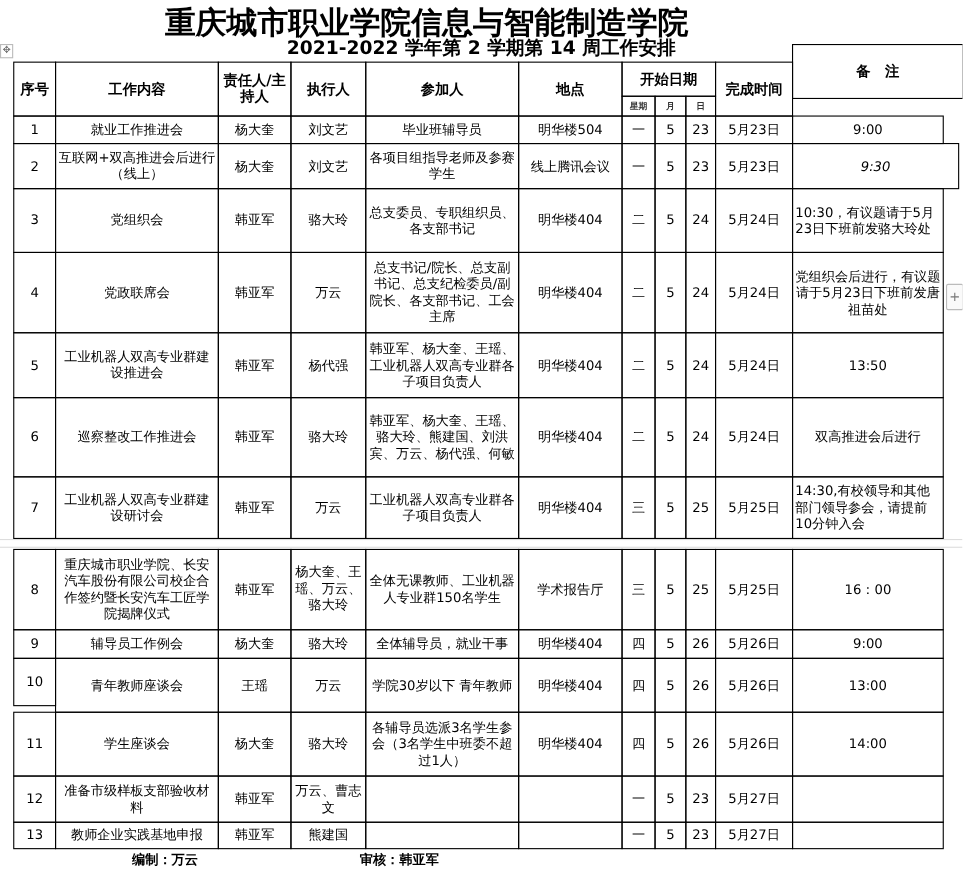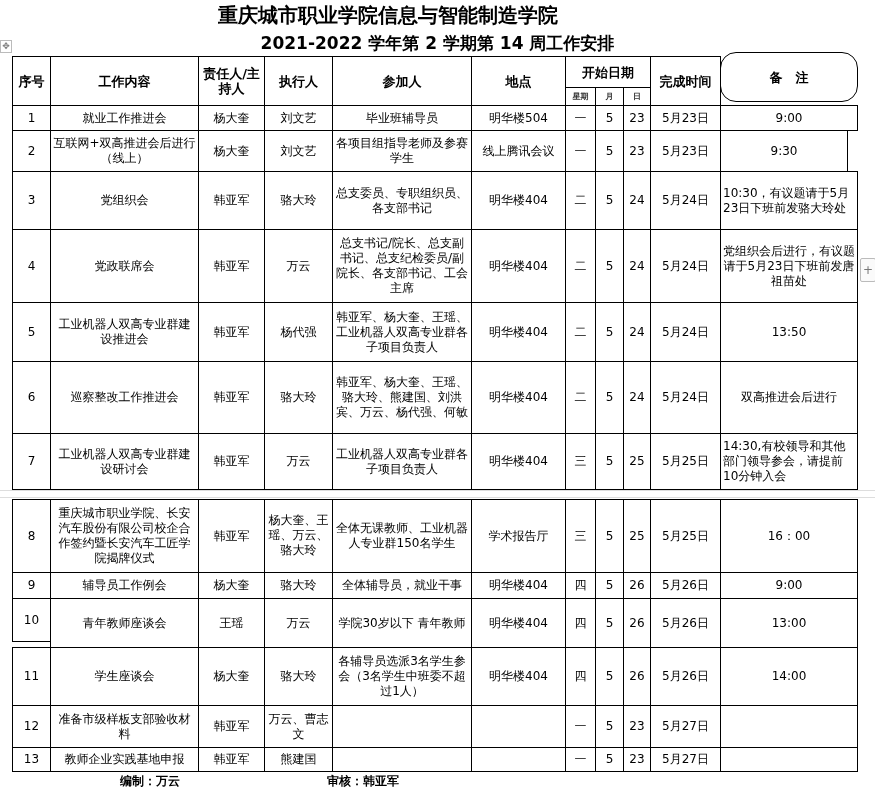--- a/index.html
+++ b/index.html
@@ -1,19 +1,19 @@
 <!DOCTYPE html>
 <html><head>
 <meta charset="utf-8">
 <style>
   html, body { margin:0; padding:0; background:#ffffff; }
   body { width:875px; height:794px; position:relative; overflow:hidden;
          font-family:"DejaVu Sans", sans-serif; color:#000; }
   .title { position:absolute; left:0; width:776px; top:2px; text-align:center;
-           font-family:"DejaVu Sans", sans-serif; font-weight:bold; font-size:20px; letter-spacing:0px; }
+           font-family:"DejaVu Sans", sans-serif; font-weight:bold; font-size:28px; letter-spacing:0px; }
   .subtitle { position:absolute; left:0; width:875px; top:32px; text-align:center;
            font-weight:bold; font-size:17px; }
   .move-handle { position:absolute; left:0; top:40px; width:10px; height:11px; border:1px solid #bbb;
            font-size:9px; line-height:11px; text-align:center; color:#777; background:#fff; }
   .add-handle { position:absolute; left:860px; top:258px; width:14px; height:22px; border:1px solid #bbb;
            border-radius:2px; font-size:12px; line-height:22px; text-align:center; color:#777; background:#fafafa; }
   .cell { position:absolute; box-sizing:border-box; border:1px solid #000; display:flex; align-items:center;
           justify-content:center; text-align:center; font-size:12px; line-height:15px; overflow:hidden; padding:0 2px; }
   .hdr { font-weight:bold; font-size:13px; }
   .hdr-sm { font-weight:bold; font-size:8px; color:#333; }
@@ -35,21 +35,21 @@
     <div class="cell hdr" style="left: 50px; top: 56px; width: 149px; height: 50px;">工作内容</div>
     <div class="cell hdr" style="left: 198px; top: 56px; width: 67px; height: 50px;">责任人/主持人</div>
     <div class="cell hdr" style="left: 264px; top: 56px; width: 69px; height: 50px;">执行人</div>
     <div class="cell hdr" style="left: 332px; top: 56px; width: 140px; height: 50px;">参加人</div>
     <div class="cell hdr" style="left: 471px; top: 56px; width: 95px; height: 50px;">地点</div>
     <div class="cell hdr" style="left: 565px; top: 56px; width: 86px; height: 32px;">开始日期</div>
     <div class="cell hdr-sm" style="left: 565px; top: 87px; width: 31px; height: 19px;">星期</div>
     <div class="cell hdr-sm" style="left: 595px; top: 87px; width: 29px; height: 19px;">月</div>
     <div class="cell hdr-sm" style="left: 623px; top: 87px; width: 28px; height: 19px;">日</div>
     <div class="cell hdr" style="left: 650px; top: 56px; width: 71px; height: 50px;">完成时间</div>
-    <div class="cell hdr" style="left: 720px; top: 52px; width: 138px; height: 50px; border-radius: 16px;">备　注</div>
+    <div class="cell hdr" style="left: 720px; top: 40px; width: 156px; height: 50px;">备　注</div>
     <div class="cell " style="left: 12px; top: 105px; width: 39px; height: 26px;">1</div>
     <div class="cell " style="left: 50px; top: 105px; width: 149px; height: 26px;">就业工作推进会</div>
     <div class="cell " style="left: 198px; top: 105px; width: 67px; height: 26px;">杨大奎</div>
     <div class="cell " style="left: 264px; top: 105px; width: 69px; height: 26px;">刘文艺</div>
     <div class="cell " style="left: 332px; top: 105px; width: 140px; height: 26px;">毕业班辅导员</div>
     <div class="cell " style="left: 471px; top: 105px; width: 95px; height: 26px;">明华楼504</div>
     <div class="cell " style="left: 565px; top: 105px; width: 31px; height: 26px;">一</div>
     <div class="cell " style="left: 595px; top: 105px; width: 29px; height: 26px;">5</div>
     <div class="cell " style="left: 623px; top: 105px; width: 28px; height: 26px;">23</div>
     <div class="cell " style="left: 650px; top: 105px; width: 71px; height: 26px;">5月23日</div>
@@ -57,21 +57,21 @@
     <div class="cell " style="left: 12px; top: 130px; width: 39px; height: 42px;">2</div>
     <div class="cell " style="left: 50px; top: 130px; width: 149px; height: 42px;">互联网+双高推进会后进行（线上）</div>
     <div class="cell " style="left: 198px; top: 130px; width: 67px; height: 42px;">杨大奎</div>
     <div class="cell " style="left: 264px; top: 130px; width: 69px; height: 42px;">刘文艺</div>
     <div class="cell " style="left: 332px; top: 130px; width: 140px; height: 42px;">各项目组指导老师及参赛学生</div>
     <div class="cell " style="left: 471px; top: 130px; width: 95px; height: 42px;">线上腾讯会议</div>
     <div class="cell " style="left: 565px; top: 130px; width: 31px; height: 42px;">一</div>
     <div class="cell " style="left: 595px; top: 130px; width: 29px; height: 42px;">5</div>
     <div class="cell " style="left: 623px; top: 130px; width: 28px; height: 42px;">23</div>
     <div class="cell " style="left: 650px; top: 130px; width: 71px; height: 42px;">5月23日</div>
-    <div class="cell " style="left: 720px; top: 130px; width: 128px; height: 42px;">9:30</div>
+    <div class="cell " style="left: 720px; top: 130px; width: 152px; height: 42px; font-style: italic;">9:30</div>
     <div class="cell " style="left: 12px; top: 171px; width: 39px; height: 59px;">3</div>
     <div class="cell " style="left: 50px; top: 171px; width: 149px; height: 59px;">党组织会</div>
     <div class="cell " style="left: 198px; top: 171px; width: 67px; height: 59px;">韩亚军</div>
     <div class="cell " style="left: 264px; top: 171px; width: 69px; height: 59px;">骆大玲</div>
     <div class="cell " style="left: 332px; top: 171px; width: 140px; height: 59px;">总支委员、专职组织员、各支部书记</div>
     <div class="cell " style="left: 471px; top: 171px; width: 95px; height: 59px;">明华楼404</div>
     <div class="cell " style="left: 565px; top: 171px; width: 31px; height: 59px;">二</div>
     <div class="cell " style="left: 595px; top: 171px; width: 29px; height: 59px;">5</div>
     <div class="cell " style="left: 623px; top: 171px; width: 28px; height: 59px;">24</div>
     <div class="cell " style="left: 650px; top: 171px; width: 71px; height: 59px;">5月24日</div>

